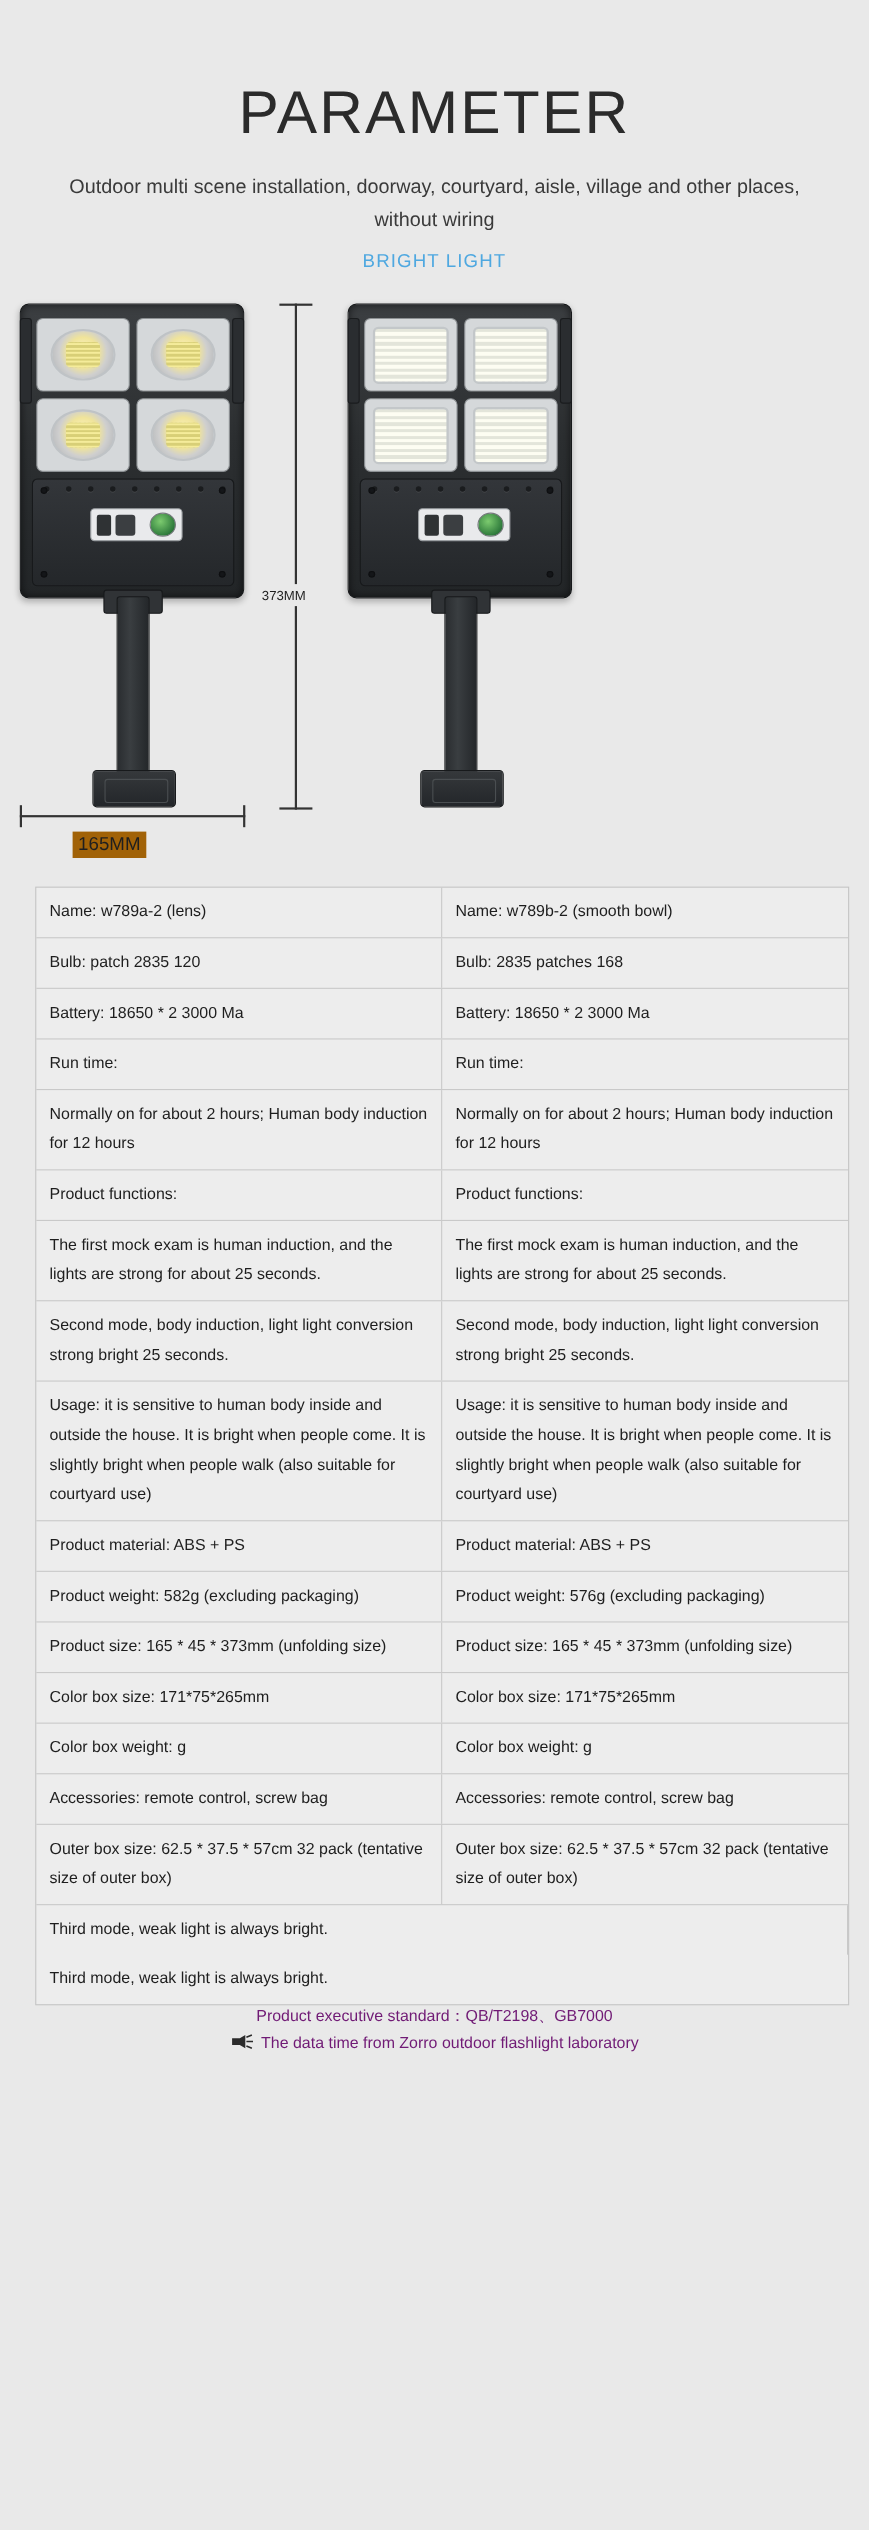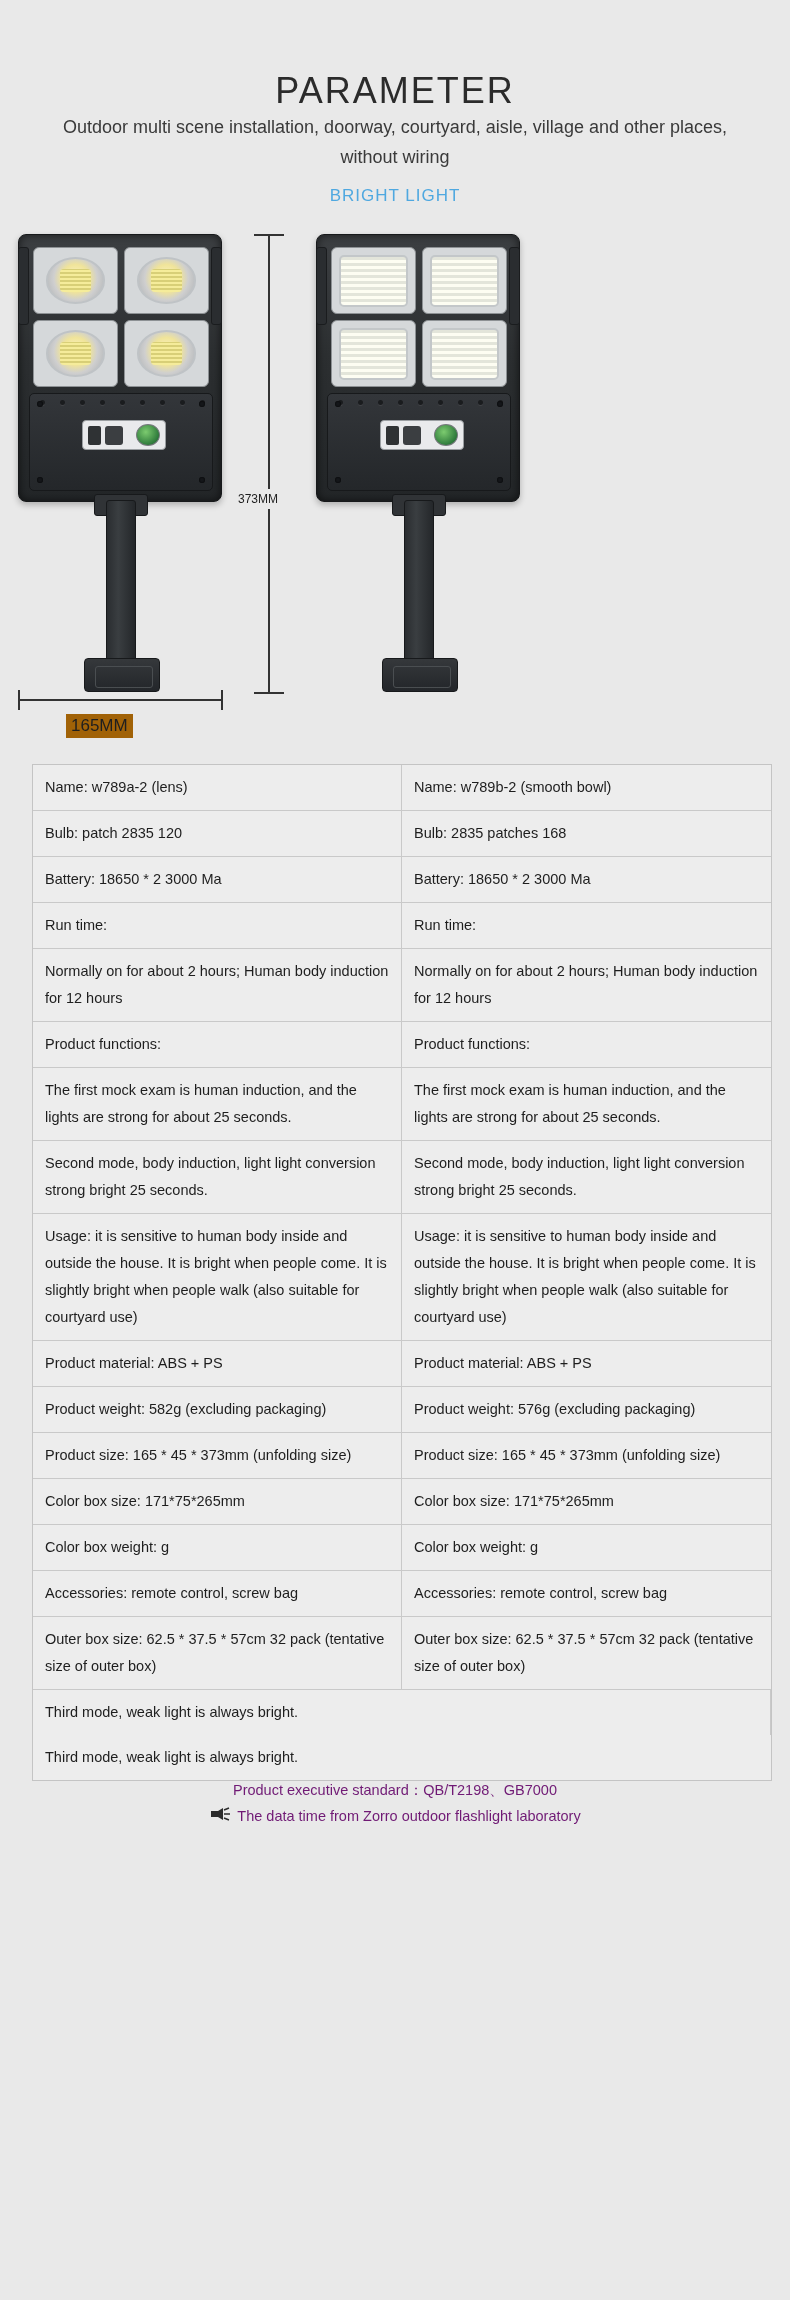--- a/index.html
+++ b/index.html
@@ -15,27 +15,27 @@
     background: #e9e9e9;
     overflow: hidden;
   }
 
   
   .header {
     padding-top: 70px;
     text-align: center;
   }
   .title {
-    font-size: 36px;
+    font-size: 55px;
     letter-spacing: 2px;
     color: #2b2b2b;
     font-weight: 400;
   }
   .subtitle {
-    margin-top: 0;
+    margin-top: 20px;
     font-size: 18px;
     line-height: 30px;
     color: #3a3a3a;
     font-weight: 400;
     padding: 0 55px;
   }
   .bright {
     margin-top: 14px;
     font-size: 17px;
     color: #4fa8e0;

